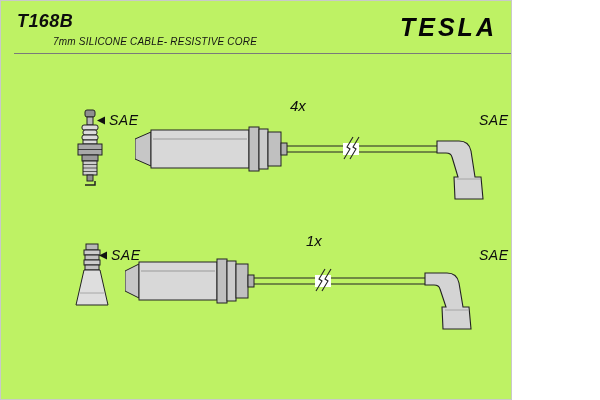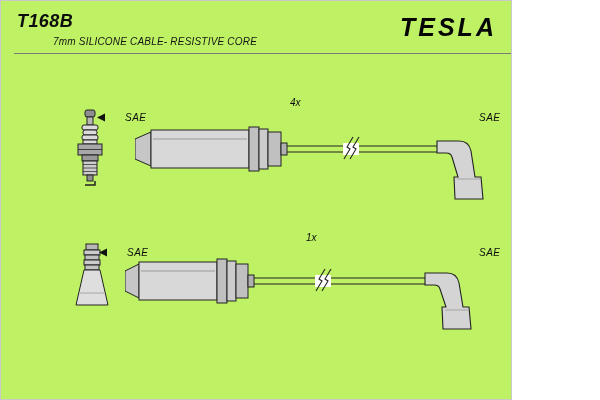--- a/index.html
+++ b/index.html
@@ -15,24 +15,24 @@
   .subtitle {
     position:absolute; left:16px; top:35px;
     font-size:10px; color:#141414; letter-spacing:0.2px;margin-left:36px;
   }
   .brand {
     position:absolute; left:399px; top:11px;
     font-size:25px; font-weight:bold; color:#050505; letter-spacing:3px;
     transform:scaleY(1.05); transform-origin:top left;
   }
   .rule { position:absolute; left:13px; top:52px; width:574px; height:1px; background:#7a7a7a; }
-  .qty { position:absolute; font-size:10px; color:#0d0d0d; }
+  .qty { position:absolute; font-size:15px; color:#0d0d0d; }
   .sae {
-    position:absolute; display:flex; align-items:center; gap:19px;
-    font-size:10px; color:#0d0d0d; letter-spacing:0.5px;
+    position:absolute; display:flex; align-items:center; gap:3px;
+    font-size:14px; color:#0d0d0d; letter-spacing:0.5px;
   }
   .abs { position:absolute; }
   svg { display:block; }
 </style>
 </head>
 <body>
 
 <div class="page">
 
   <div class="part-number">T168B</div>

